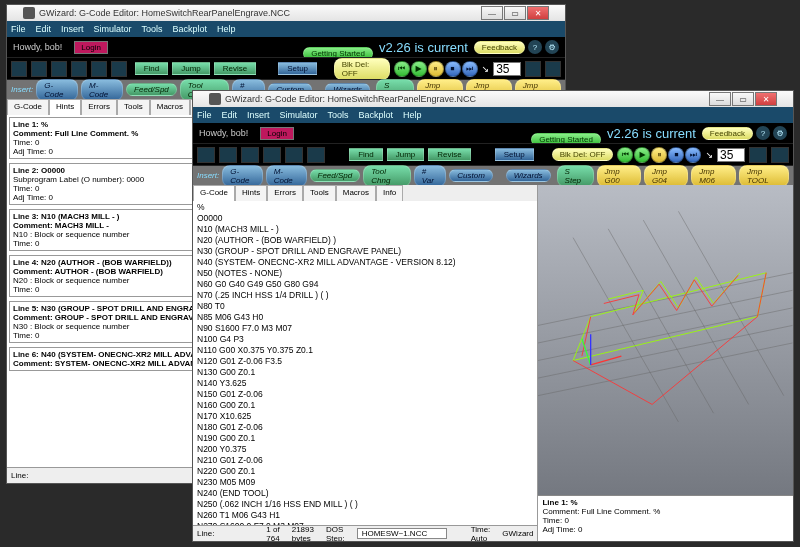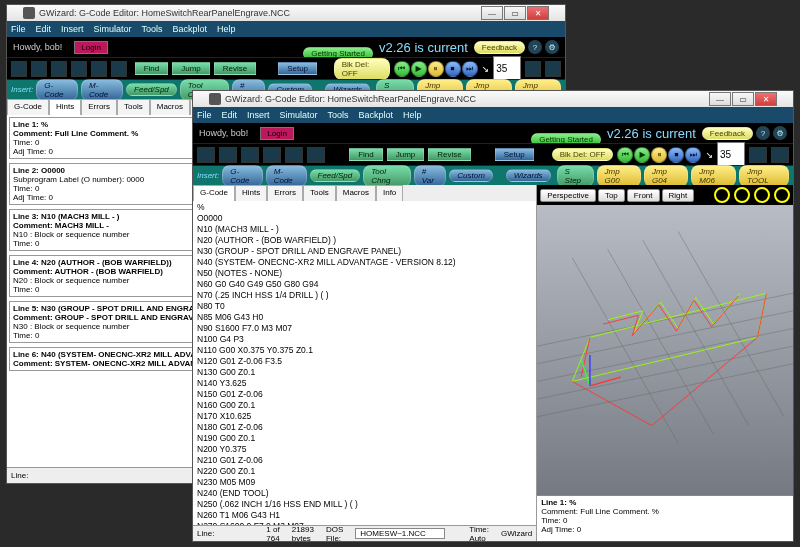--- a/index.html
+++ b/index.html
@@ -22,22 +22,22 @@
   .tb-icon { width: 14px; height: 14px; border-radius: 50%; background: #245; color: #bef; font-size: 8px; display: inline-flex; align-items: center; justify-content: center; margin-left: 3px; cursor: pointer; }
   .toolbar { background: #000; height: 22px; display: flex; align-items: center; padding: 0 4px; gap: 4px; border-top: 1px solid #222; }
   .tbtn { width: 18px; height: 16px; border: 1px solid #333; background: #1a3a4a; cursor: pointer; }
   .act { border-radius: 0; padding: 1px 8px; font-size: 8px; background: linear-gradient(#7da,#496); color: #020; cursor: pointer; border: 1px solid rgba(255,255,255,.2); }
   .act.blue { background: linear-gradient(#8bd,#369); color: #013; }
   .trans { display: flex; gap: 1px; align-items: center; }
   .round-btn { width: 16px; height: 16px; border-radius: 50%; display: flex; align-items: center; justify-content: center; font-size: 8px; cursor: pointer; border: 1px solid rgba(0,0,0,.3); }
   .rb-green { background: linear-gradient(#8e8,#3b3); color: #030; }
   .rb-yellow { background: linear-gradient(#fe8,#db3); color: #430; }
   .rb-blue { background: linear-gradient(#8bf,#36b); color: #013; }
-  .num-in { width: 28px; height: 14px; font-size: 10px; background: #fff; border: 1px solid #777; padding: 12px 2px; }
-  .insertbar { background: #0f766e; height: 20px; display: flex; align-items: center; padding: 0 4px; gap: 3px; border-top: 1px solid #222; font-size: 8px; color: #8df; font-style: italic; }
+  .num-in { width: 28px; height: 14px; font-size: 12px; background: #fff; border: 1px solid #777; padding: 0 2px; }
+  .insertbar { background: #737373; height: 20px; display: flex; align-items: center; padding: 0 4px; gap: 3px; border-top: 1px solid #222; font-size: 8px; color: #8df; font-style: italic; }
   .ibtn { border-radius: 8px; padding: 1px 7px; font-size: 8px; cursor: pointer; border: 1px solid rgba(255,255,255,.2); }
   .ibtn.blue { background: linear-gradient(#8bd,#369); color: #013; }
   .ibtn.green { background: linear-gradient(#7da,#496); color: #020; }
   .ibtn.yellow { background: linear-gradient(#fe8,#db3); color: #430; }
   .content { flex: 1; display: flex; background: #fff; overflow: hidden; }
   .tabs { display: flex; background: #eee; height: 16px; font-size: 8px; }
   .tab { padding: 2px 6px; border: 1px solid #aaa; border-bottom: none; background: #f4f4f4; cursor: pointer; }
   .tab.active { background: #fff; }
   .left-panel { width: 100%; display: flex; flex-direction: column; background: #fff; }
   .hints { flex: 1; overflow: auto; font-size: 8px; padding: 2px; }
@@ -273,39 +273,28 @@
 N260 T1 M06 G43 H1
 N270 S1600.0 F7.0 M3 M07
 N280 G4 P3
 N290 G00 X0. Y0. Z0.2
 </div>
       </div>
       <div class="statusbar">
         <span>Line:</span>
         <span style="margin-left:40px">1 of 764</span>
         <span>21893 bytes</span>
-        <span>DOS File:</span>
+        <span>DOS Step:</span>
         <input class="status-field" style="width: 90px;" value="HOMESW~1.NCC">
         <span style="flex:1"></span>
         <span>Time: Auto</span>
         <span>GWizard</span>
       </div>
     </div>
     <div class="view3d">
-      <div class="view-tb">
-        <button class="vbtn">Perspective</button>
-        <button class="vbtn">Top</button>
-        <button class="vbtn">Front</button>
-        <button class="vbtn">Right</button>
-        <div style="flex:1"></div>
-        <div class="mag"></div>
-        <div class="mag"></div>
-        <div class="mag"></div>
-        <div class="mag"></div>
-      </div>
       <div class="view-canvas">
         <svg class="grid-plane" viewBox="0 0 290 270">
           <g stroke="#666" stroke-width="0.5">
             <line x1="0" y1="200" x2="290" y2="140"></line>
               <line x1="0" y1="180" x2="290" y2="120"></line>
             <line x1="0" y1="160" x2="290" y2="100"></line>
               <line x1="0" y1="220" x2="290" y2="160"></line>
             <line x1="0" y1="240" x2="290" y2="180"></line>
             <line x1="40" y1="60" x2="160" y2="270"></line>
               <line x1="80" y1="50" x2="200" y2="260"></line>

